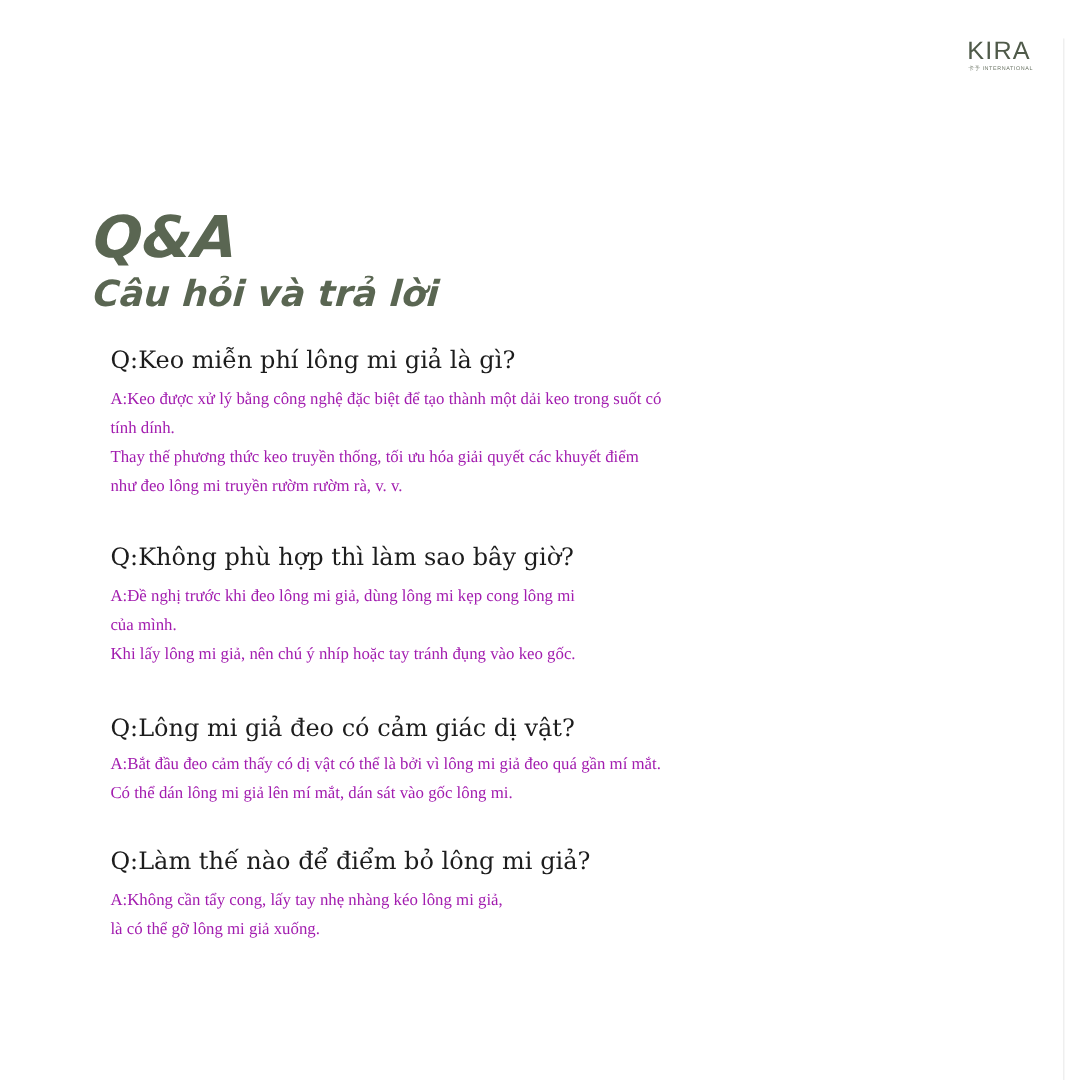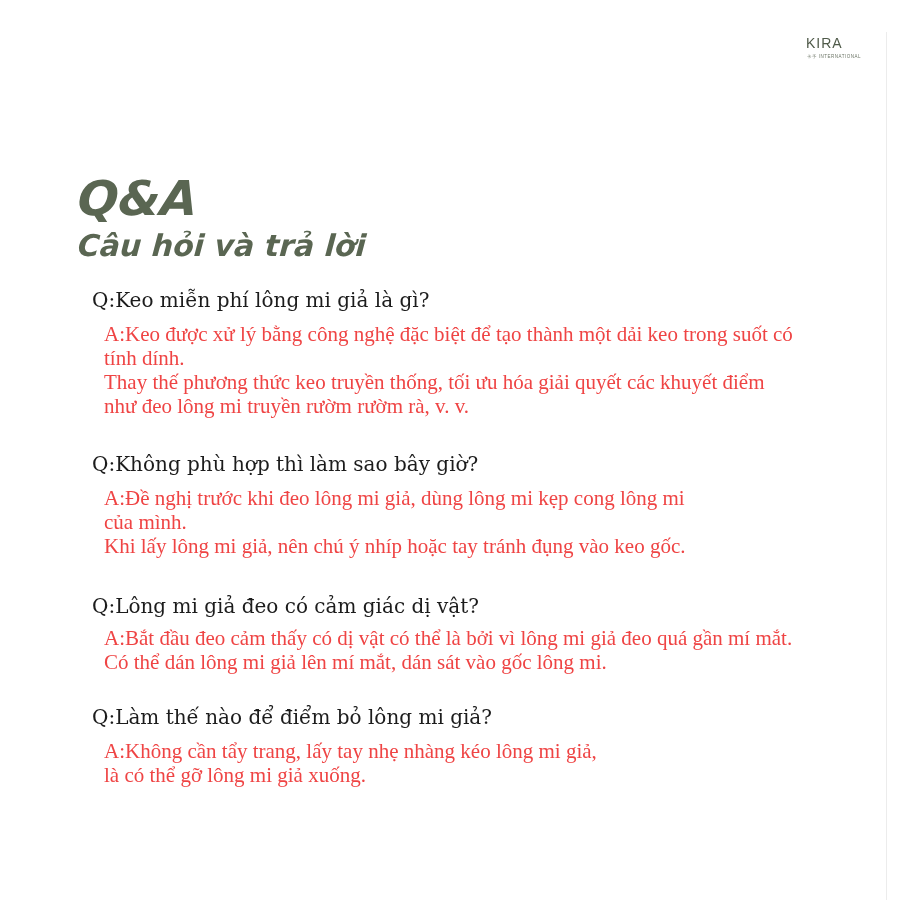--- a/index.html
+++ b/index.html
@@ -25,21 +25,21 @@
     }
     .logo {
       position: absolute;
       left: 806px;
       top: 32px;
       width: 60px;
       text-align: left;
     }
     .logo-main {
       font-family: "Liberation Sans", "DejaVu Sans", sans-serif;
-      font-size: 14px;
+      font-size: 21px;
       letter-spacing: 1px;
       color: #4f5a49;
       font-weight: 400;
       line-height: 22px;
     }
     .logo-sub {
       font-family: "Liberation Sans", "DejaVu Sans", sans-serif;
       font-size: 4.5px;
       letter-spacing: 0.5px;
       color: #6c7566;
@@ -79,24 +79,24 @@
     .question {
       font-family: "DejaVu Serif", "Liberation Serif", serif;
       font-size: 20px;
       line-height: 28px;
       color: #1c1c1c;
       margin: 0;
       font-weight: 400;
     }
     .answer {
       font-family: "Liberation Serif", "DejaVu Serif", serif;
-      font-size: 21px;
+      font-size: 14px;
       line-height: 24px;
-      color: #ef4444;
-      margin: 12px;
+      color: #a21caf;
+      margin: 0;
     }
     .answer-line { display: block; white-space: nowrap; }
     #qa1 { top: 286px; }
     #qa1 .answer { margin-top: 8px; }
     #qa2 { top: 450px; }
     #qa2 .answer { margin-top: 8px; }
     #qa3 { top: 592px; }
     #qa3 .answer { margin-top: 6px; }
     #qa4 { top: 703px; }
     #qa4 .answer { margin-top: 8px; }
@@ -137,16 +137,16 @@
   <h2 class="question">Q:Lông mi giả đeo có cảm giác dị vật?</h2>
   <p class="answer">
     <span class="answer-line">A:Bắt đầu đeo cảm thấy có dị vật có thể là bởi vì lông mi giả đeo quá gần mí mắt.</span>
     <span class="answer-line">Có thể dán lông mi giả lên mí mắt, dán sát vào gốc lông mi.</span>
   </p>
 </section>
 
 <section class="qa" id="qa4">
   <h2 class="question">Q:Làm thế nào để điểm bỏ lông mi giả?</h2>
   <p class="answer">
-    <span class="answer-line">A:Không cần tẩy trang, lấy tay nhẹ nhàng kéo lông mi giả,</span>
+    <span class="answer-line">A:Không cần tẩy cong, lấy tay nhẹ nhàng kéo lông mi giả,</span>
     <span class="answer-line">là có thể gỡ lông mi giả xuống.</span>
   </p>
 </section>
 
 </body></html>

